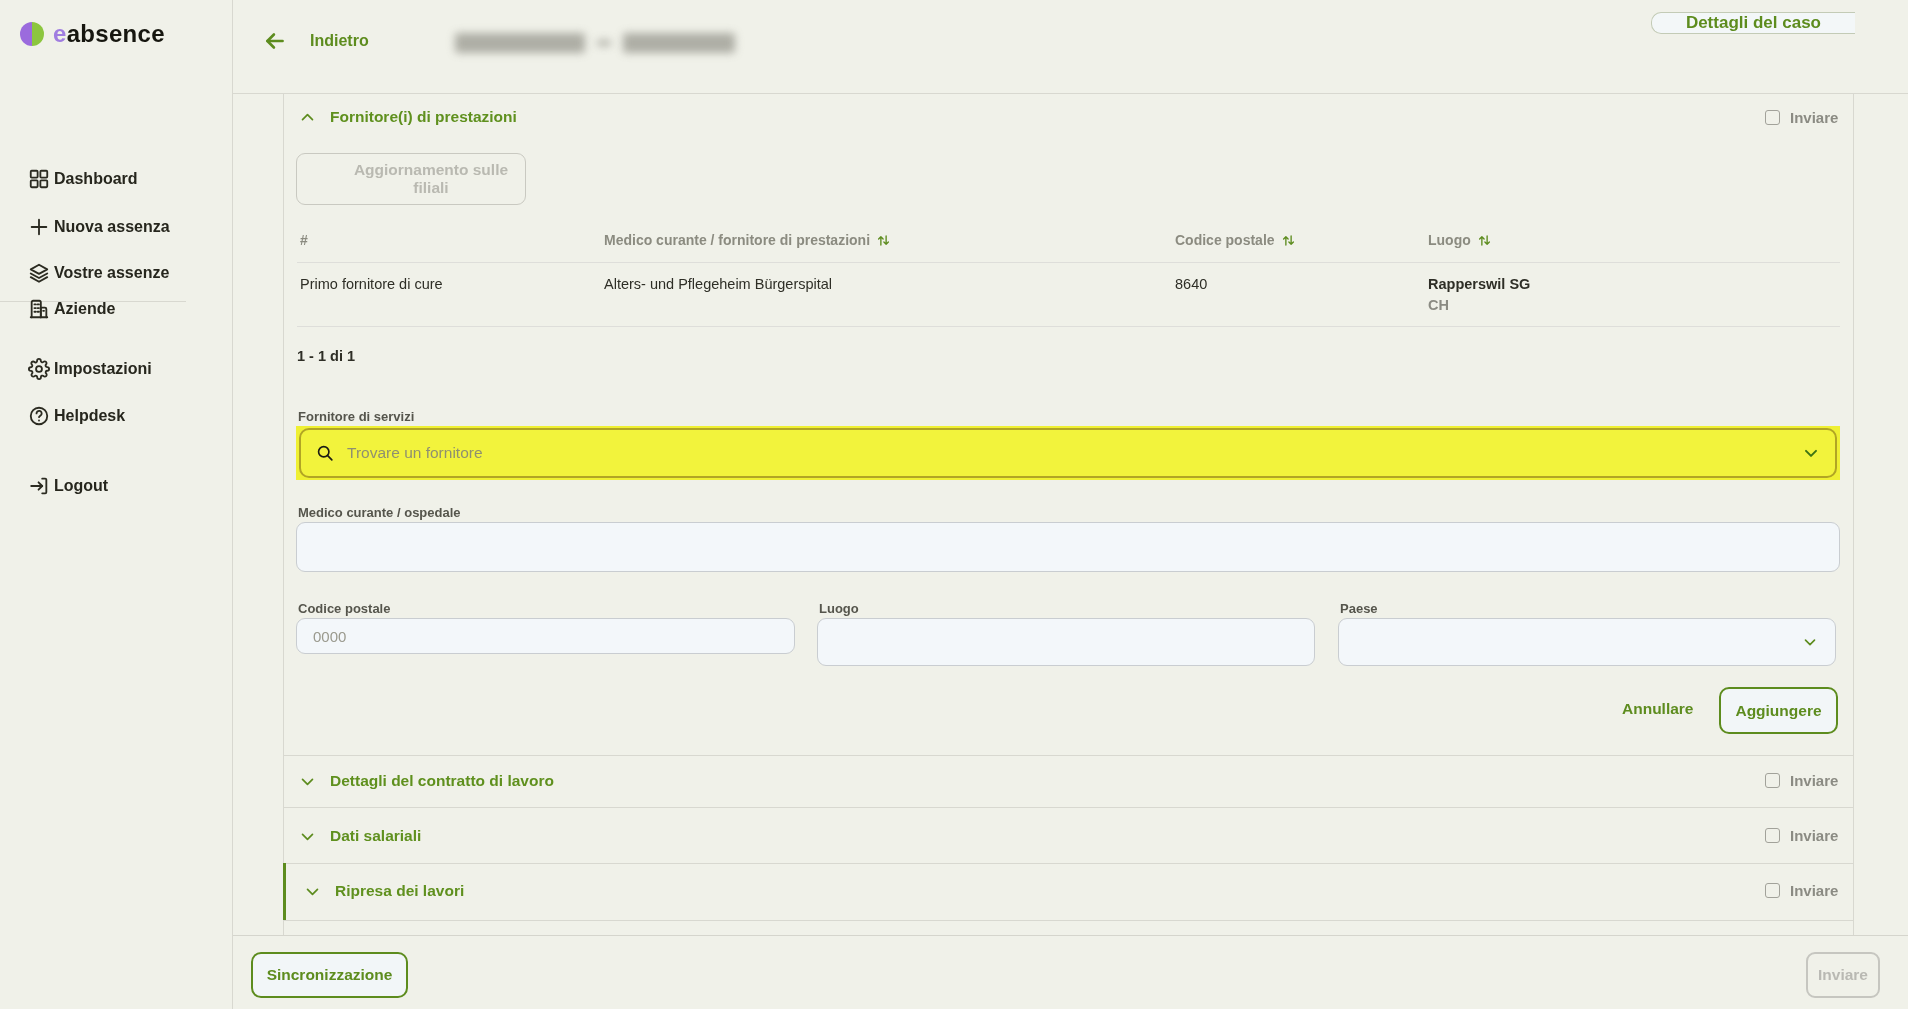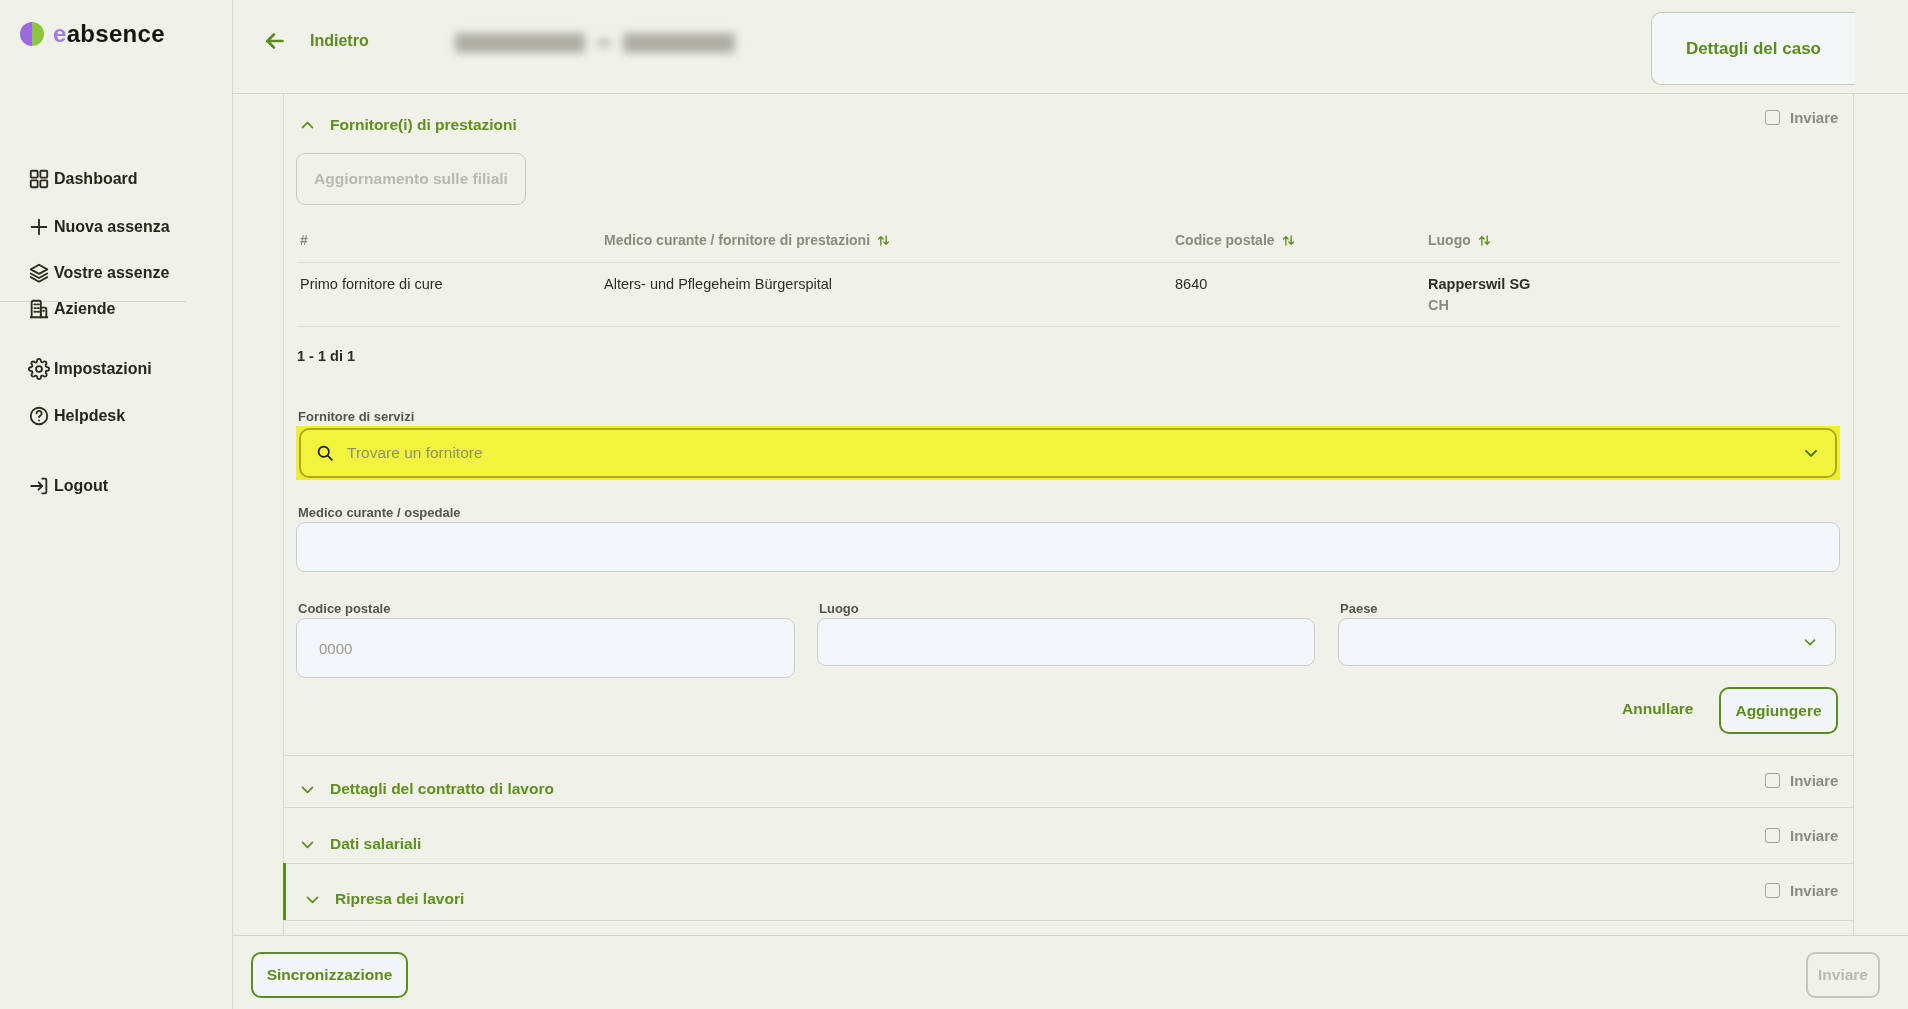--- a/index.html
+++ b/index.html
@@ -18,28 +18,28 @@
   .nav-label { font-size:16px; font-weight:600; color:#26261d; }
   .nav-divider { position:absolute; left:0; width:186px; border-top:1px solid #d8d8d0; }
 
   
   .header-border { position:absolute; left:233px; right:0; top:93px; border-top:1px solid #d8d8d0; }
   .back-link { position:absolute; left:262px; top:28px; display:flex; align-items:center; gap:22px; cursor:pointer; }
   .back-link svg { width:26px; height:26px; stroke:#5d8c1e; stroke-width:2.4; fill:none; stroke-linecap:round; stroke-linejoin:round; }
   .back-label { color:#5d8c1e; font-size:16px; font-weight:700; }
   .blur-title { position:absolute; top:33px; display:flex; align-items:center; gap:12px; }
   .blur-blob { height:20px; border-radius:3px; background:#98988f; filter:blur(4px); opacity:.75; }
-  .tabs { position:absolute; right:53px; top:12px; display:flex; height:73px; border-radius:12px; }
+  .tabs { position:absolute; right:53px; top:12px; display:flex; height:73px; border-radius:12px;flex-direction:column; }
   .tab { display:flex; align-items:center; justify-content:center; padding:0 34px; font-size:17px; font-weight:700; cursor:pointer; }
   .tab.inactive { background:#f3f7f8; color:#5d8c1e; border:1px solid #c3cbb6; border-right:none; border-radius:10px 0 0 10px; }
   .tab.active { background:#5d8c1e; color:#ffffff; border-radius:0 10px 10px 0; }
 
   
   .card-border { position:absolute; top:93px; height:842px; width:0; border-left:1px solid #d8d8d0; }
-  .sec-head { position:absolute; display:flex; align-items:center; gap:14px; cursor:pointer;margin-top:8px; }
+  .sec-head { position:absolute; display:flex; align-items:center; gap:14px; cursor:pointer; }
   .sec-head svg { width:17px; height:17px; stroke:#5d8c1e; stroke-width:2.4; fill:none; stroke-linecap:round; stroke-linejoin:round; }
   .sec-title { color:#5f901e; font-size:15.5px; font-weight:700; }
   .inviare { position:absolute; display:flex; align-items:center; gap:10px; }
   .inviare .cb { width:15px; height:15px; border:1.5px solid #a2a29a; border-radius:3px; background:transparent; cursor:pointer; }
   .inviare .cb-label { color:#8b8b83; font-size:15px; font-weight:600; }
 
   .btn-disabled-outline { position:absolute; border:1.5px solid #c9c9c1; border-radius:9px; background:transparent; color:#b9b9b1; font-size:15.5px; font-weight:600; display:flex; align-items:center; justify-content:center; }
 
   
   .tbl-head { position:absolute; display:grid; grid-template-columns:304px 571px 253px 1fr; align-items:center; color:#8b8b80; font-size:14px; font-weight:600; }
@@ -172,21 +172,21 @@
     <svg viewBox="0 0 24 24">
         <path d="M5 15l7-7 7 7"></path>
       </svg>
     <span class="sec-title">Fornitore(i) di prestazioni</span>
   </div>
   <div class="inviare" style="left:1765px; top:109px;">
     <span class="cb"></span>
     <span class="cb-label">Inviare</span>
   </div>
 
-  <button class="btn-disabled-outline" style="left:296px; top:153px; width:230px; height:52px;" disabled="">Aggiornamento sulle filiali</button>
+  <button class="btn-disabled-outline" style="left:296px; top:153px; width:230px; height:52px;padding-left:40px;" disabled="">Aggiornamento sulle filiali</button>
 
   <div class="tbl-head" style="left:300px; top:232px; width:1540px;">
     <div class="th">
         <span>#</span>
       </div>
     <div class="th">
         <span>Medico curante / fornitore di prestazioni</span>
       <span class="sort">
           <svg viewBox="0 0 20 20">
             <path d="M6.5 16V5M3.5 8l3-3 3 3"></path>
@@ -243,21 +243,21 @@
         </span>
     </div>
   </div>
 
   <div class="field-label" style="left:298px; top:505px;">Medico curante / ospedale</div>
   <div class="input-box" style="left:296px; top:522px; width:1544px; height:50px;">
     <input type="text" style="">
   </div>
 
   <div class="field-label" style="left:298px; top:601px;">Codice postale</div>
-  <div class="input-box" style="left:296px; top:618px; width:499px; height:60px;padding-left:6px;">
+  <div class="input-box" style="left:296px; top:618px; width:499px; height:36px;">
     <input type="text" placeholder="0000" style="">
   </div>
 
   <div class="field-label" style="left:819px; top:601px;">Luogo</div>
   <div class="input-box" style="left:817px; top:618px; width:498px; height:48px;">
     <input type="text" style="">
   </div>
 
   <div class="field-label" style="left:1340px; top:601px;">Paese</div>
   <div class="input-box" style="left:1338px; top:618px; width:498px; height:48px;">

